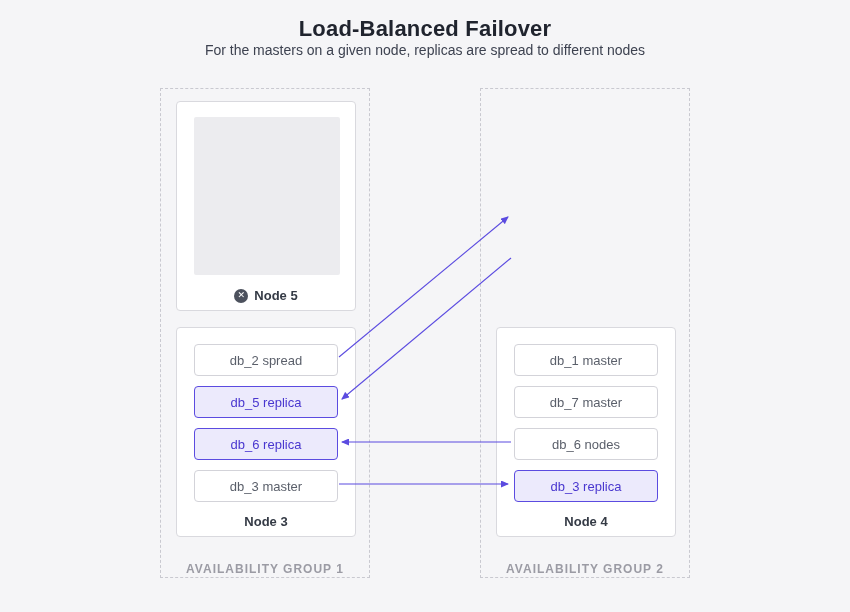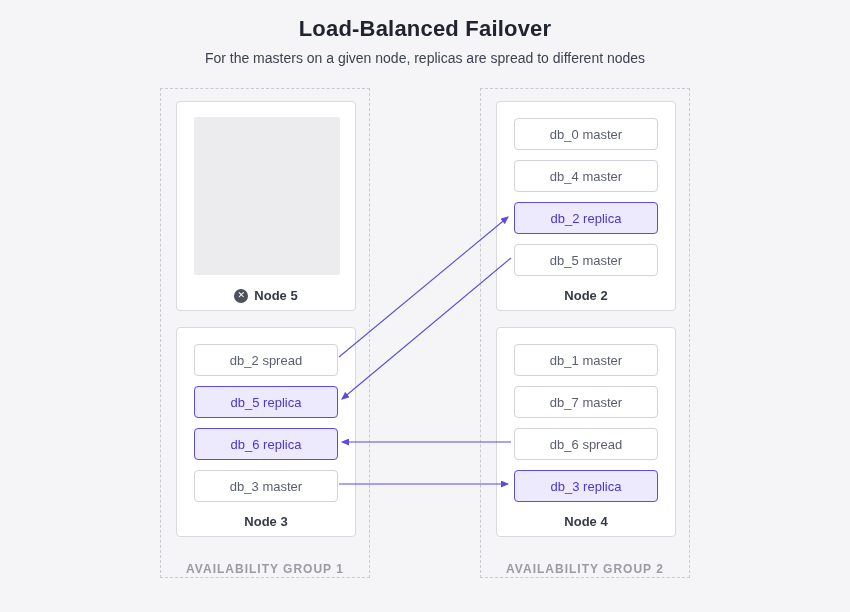--- a/index.html
+++ b/index.html
@@ -13,21 +13,21 @@
   body{font-family:"Liberation Sans","DejaVu Sans",sans-serif;}
   .canvas{
     position:relative;width:850px;height:612px;margin:0 auto;
     background:#f5f5f7;overflow:hidden;
   }
   .page-title{
     padding-top:16px;text-align:center;font-size:22px;font-weight:700;
     color:#20242e;letter-spacing:.2px;
   }
   .page-subtitle{
-    margin-top:8px;text-align:center;font-size:14px;color:#3d4250;
+    text-align:center;font-size:14px;color:#3d4250;
   }
   .group{
     position:absolute;width:210px;height:490px;top:88px;
     border:1px dashed #c9c9d0;
   }
   .group-1{left:160px;}
   .group-2{left:480px;}
   .group-label{
     position:absolute;bottom:1px;left:0;right:0;text-align:center;
     font-size:12px;font-weight:700;letter-spacing:1px;color:#9b9ba4;
@@ -95,34 +95,25 @@
       <div class="node-label">
         <span>Node 3</span>
       </div>
     </div>
 
     <div class="group-label">AVAILABILITY GROUP 1</div>
   </div>
 
   <div class="group group-2">
 
-    <div class="node-card node-top">
-      <div class="db-item master">db_0 master</div>
-      <div class="db-item master">db_4 master</div>
-      <div class="db-item replica">db_2 replica</div>
-      <div class="db-item master">db_5 master</div>
-      <div class="node-label">
-        <span>Node 2</span>
-      </div>
-    </div>
 
     <div class="node-card node-bottom">
       <div class="db-item master">db_1 master</div>
       <div class="db-item master">db_7 master</div>
-      <div class="db-item master">db_6 spread</div>
+      <div class="db-item master">db_6 nodes</div>
       <div class="db-item replica">db_3 replica</div>
       <div class="node-label">
         <span>Node 4</span>
       </div>
     </div>
 
     <div class="group-label">AVAILABILITY GROUP 2</div>
   </div>
 
   <svg class="arrows-overlay" width="850" height="612" viewBox="0 0 850 612" xmlns="http://www.w3.org/2000/svg">

